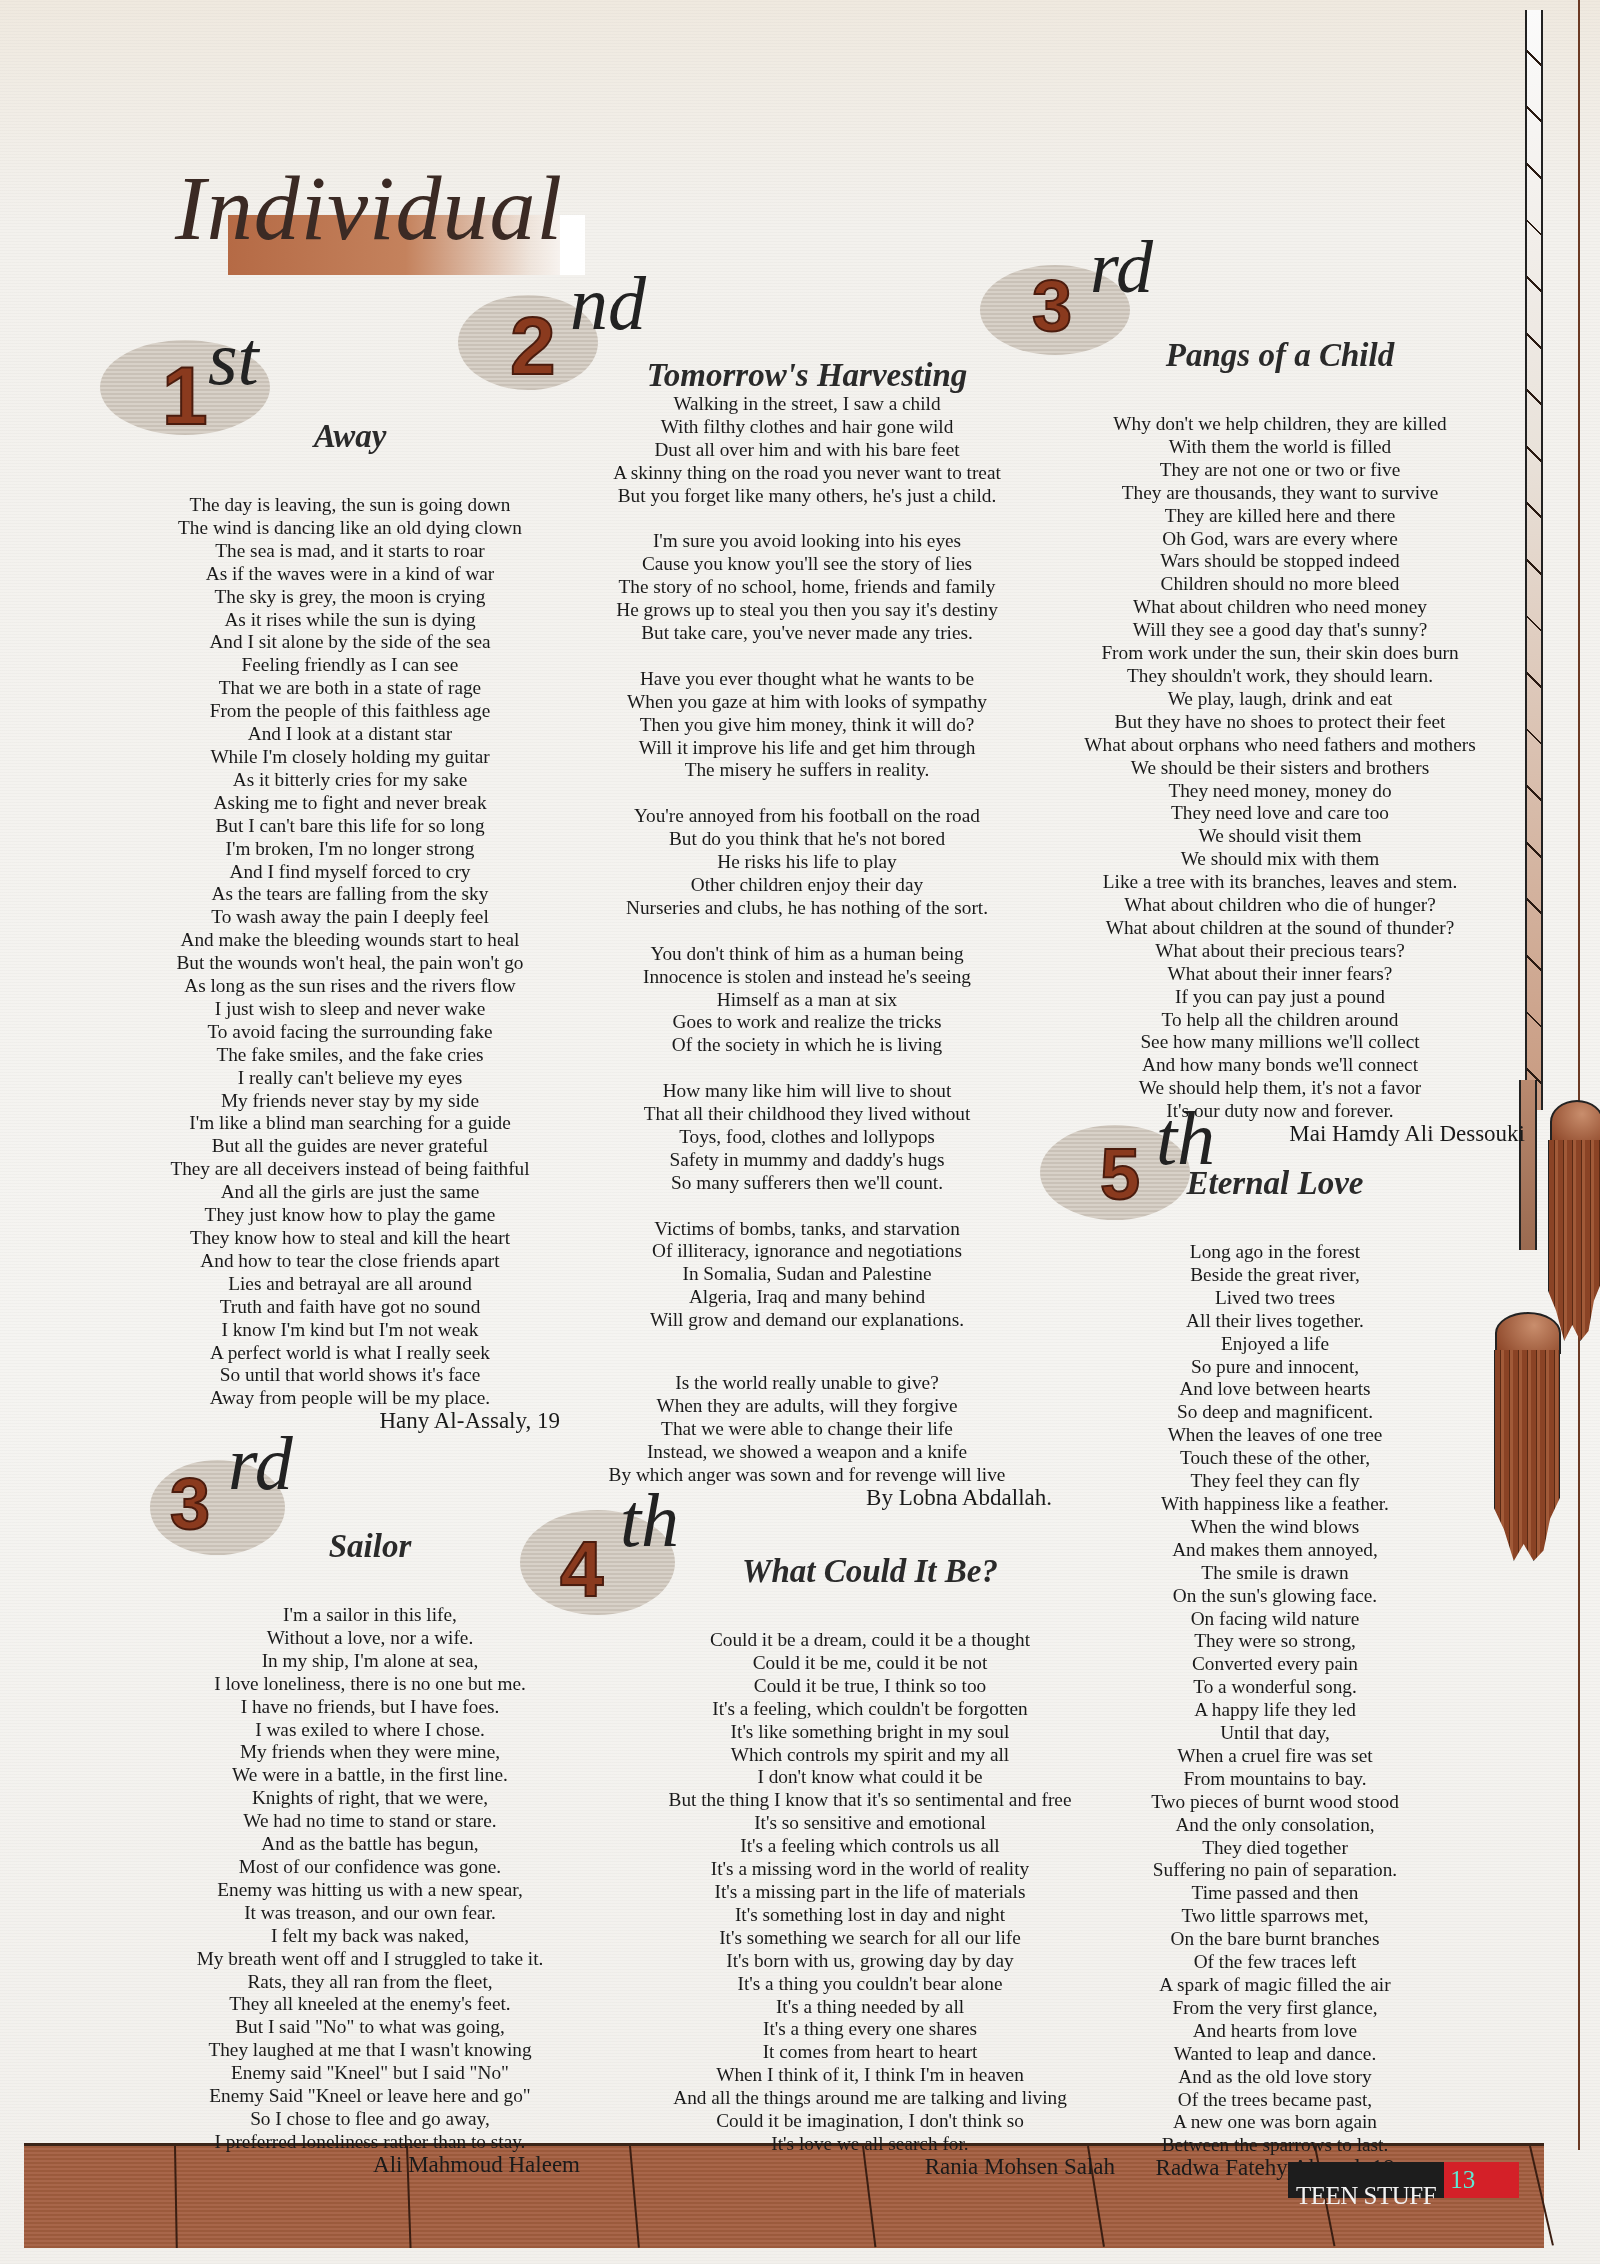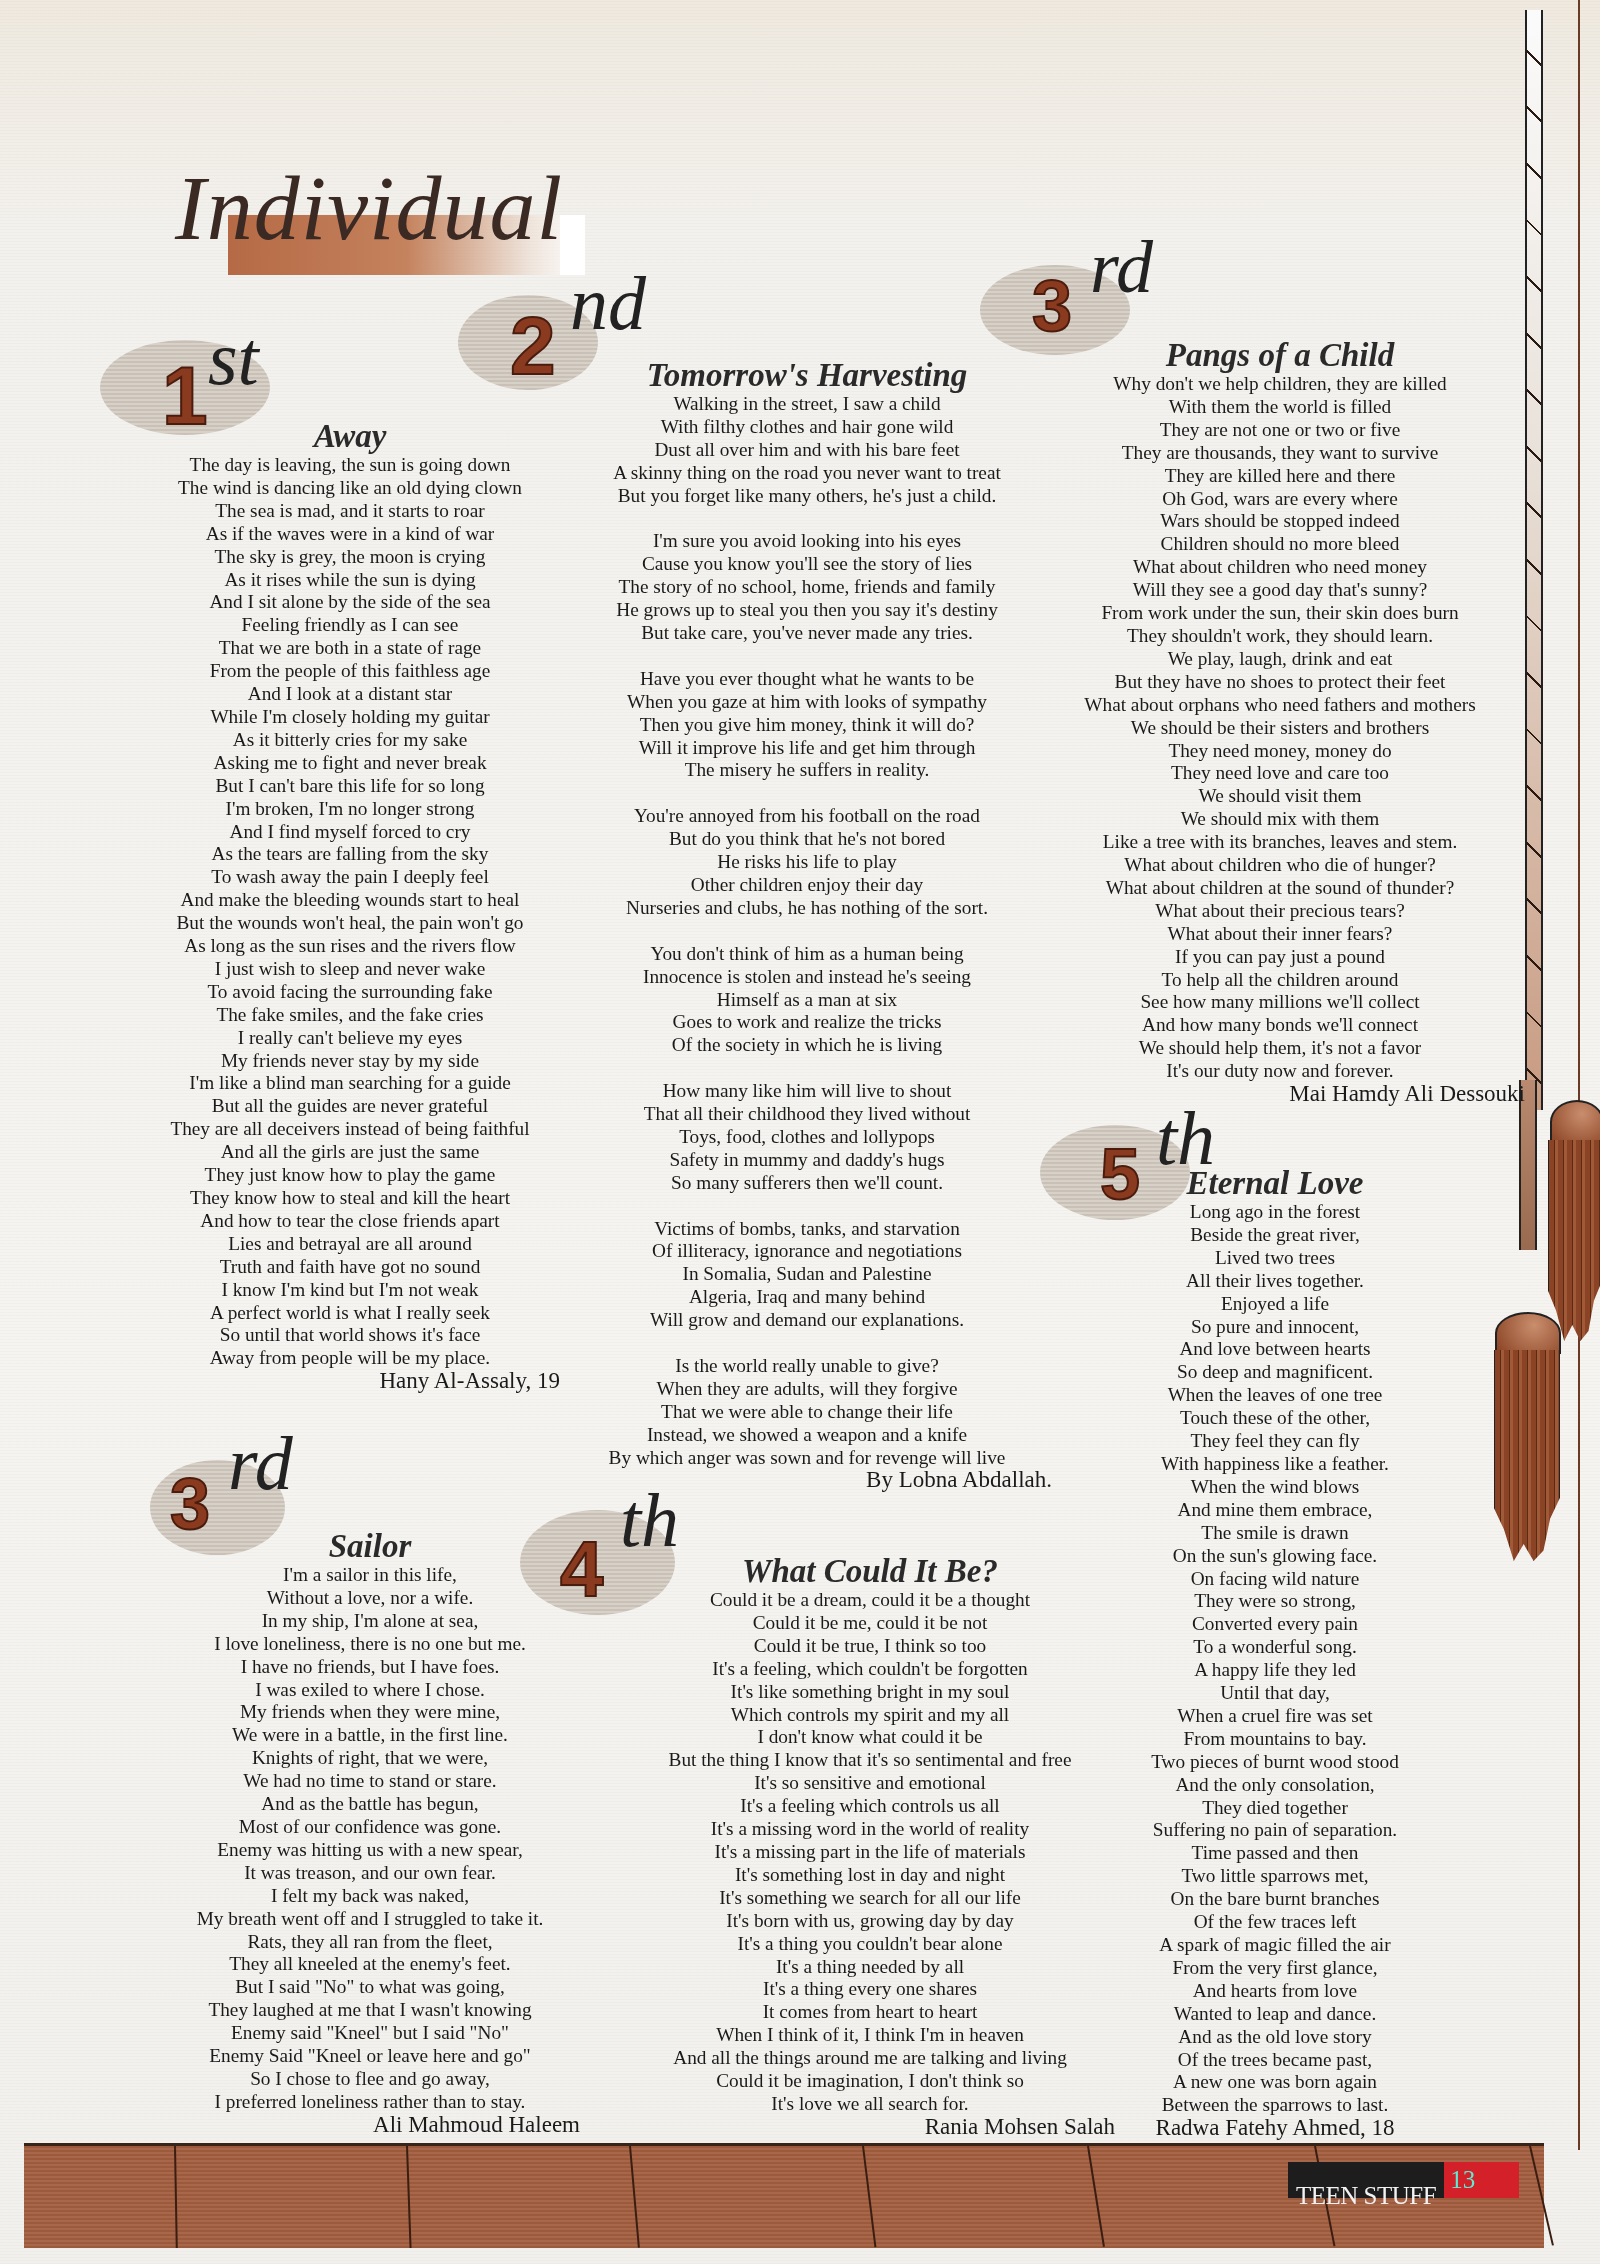--- a/index.html
+++ b/index.html
@@ -47,21 +47,21 @@
   .poem {
     position: absolute; text-align: center; z-index: 4;
   }
   .poem .ptitle {
     font-style: italic; font-weight: bold; font-size: 33px; line-height: 36px; color: #2a2a2a;
   }
   .poem .lines {
     font-size: 19.3px; line-height: 22.9px;
   }
   .poem .stanza { margin-bottom: 22.9px; }
-  .poem .stanza:last-child { margin-bottom: 0; }
+  .poem .stanza:last-child { margin-bottom: 0; margin-top: 40px; }
   .poem .line { display: block; white-space: nowrap; }
   .poem .author {
     display: block; text-align: right; font-size: 23px; line-height: 22.9px;
   }
   .rope {
     position: absolute; left: 1525px; top: 10px; width: 14px; height: 1100px;
     border-left: 2px solid #222; border-right: 2px solid #222;
     background: repeating-linear-gradient(45deg, transparent 0 28px, #2a1a12 28px 30px, transparent 30px 40px),
                 linear-gradient(180deg, #fbfbfb 0%, #e9e2da 40%, #c89a80 100%);
     z-index: 1;
@@ -321,21 +321,21 @@
         <span class="line">All their lives together.</span>
         <span class="line">Enjoyed a life</span>
         <span class="line">So pure and innocent,</span>
         <span class="line">And love between hearts</span>
         <span class="line">So deep and magnificent.</span>
         <span class="line">When the leaves of one tree</span>
         <span class="line">Touch these of the other,</span>
         <span class="line">They feel they can fly</span>
         <span class="line">With happiness like a feather.</span>
         <span class="line">When the wind blows</span>
-        <span class="line">And mine them embrace,</span>
+        <span class="line">And makes them annoyed,</span>
         <span class="line">The smile is drawn</span>
         <span class="line">On the sun's glowing face.</span>
         <span class="line">On facing wild nature</span>
         <span class="line">They were so strong,</span>
         <span class="line">Converted every pain</span>
         <span class="line">To a wonderful song.</span>
         <span class="line">A happy life they led</span>
         <span class="line">Until that day,</span>
         <span class="line">When a cruel fire was set</span>
         <span class="line">From mountains to bay.</span>

